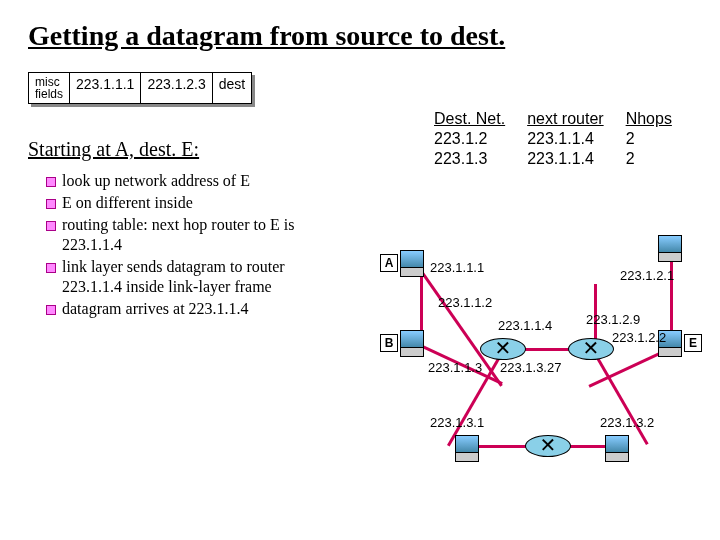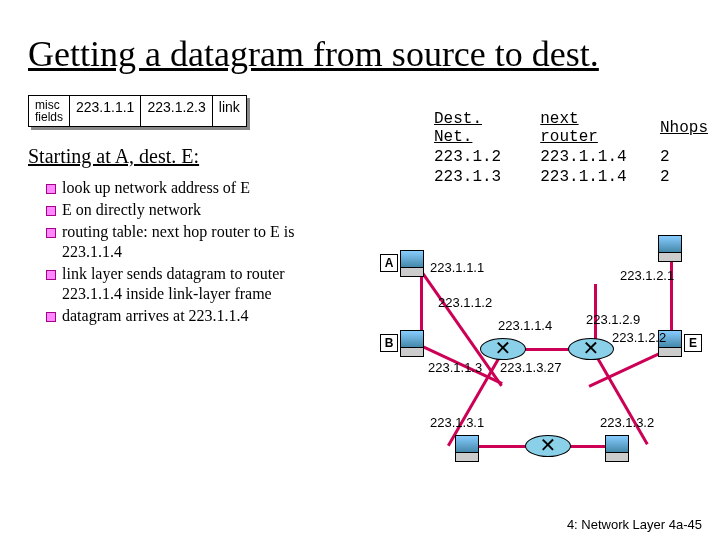--- a/index.html
+++ b/index.html
@@ -1,29 +1,29 @@
 <!DOCTYPE html>
 <html><head>
 <meta charset="utf-8">
 <style>
 body{margin:0;font-family:"Comic Sans MS","Marker Felt","Segoe Script",cursive;background:#fff;color:#000}
 .slide{width:720px;height:540px;position:relative;box-sizing:border-box;padding:20px 28px}
-.title{font-size:36px;text-decoration:underline;font-weight:normal;margin:13px 0 20px}
-.packet{display:inline-flex;border:1px solid #000;box-shadow:3px 3px 0 #888;margin-bottom:0}
+.title{font-size:28px;text-decoration:underline;font-weight:bold;margin:0 0 20px}
+.packet{display:inline-flex;border:1px solid #000;box-shadow:3px 3px 0 #888;margin-bottom:16px}
 .packet>div{border-right:1px solid #000;padding:3px 6px;font-family:Arial,sans-serif;font-size:14px}
 .packet>div:last-child{border-right:none}
 .packet .misc{font-size:12px;line-height:1.0}
 .sub{font-size:20px;text-decoration:underline;margin:18px 0 10px}
 .bullets{list-style:none;padding:0;margin:0;font-size:16px;max-width:320px}
 .bullets>li{position:relative;padding-left:18px;margin:2px 16px;line-height:1.25}
 .bullets>li:before{content:"";position:absolute;left:2px;top:6px;width:8px;height:8px;border:1px solid #a08;background:#f8f}
 .sublist{list-style:none;padding-left:22px;margin:2px 0}
 .sublist>li{position:relative;padding-left:16px}
 .sublist>li:before{content:"";position:absolute;left:0;top:5px;width:8px;height:8px;border-radius:50%;border:1px solid #a08;background:#f8f}
-.rtable{position:absolute;top:108px;left:422px;font-family:Liberation Mono, monospace;font-size:16px}
+.rtable{position:absolute;top:108px;left:422px;font-family:Liberation Sans, sans-serif;font-size:16px}
 .rtable td{padding:0 10px}
 .rtable .hd{text-decoration:underline}
 .diagram{position:absolute;top:240px;left:370px;width:330px;height:260px}
 .node{position:absolute;display:flex;flex-direction:column;align-items:center}
 .node .mon{width:22px;height:16px;border:1px solid #000;background:linear-gradient(#8cf,#48a)}
 .node .box{width:22px;height:8px;background:#ccc;border:1px solid #000;margin-top:-1px}
 .lab{position:absolute;font-family:Arial,sans-serif;font-size:13px}
 .letter{position:absolute;width:16px;height:16px;border:1px solid #000;background:#fff;font:bold 12px Arial;text-align:center;line-height:16px}
 .router{position:absolute;width:44px;height:20px;background:#8ad0e8;border:1px solid #000;border-radius:50%}
 .router .x{position:absolute;left:0;right:0;top:-3px;text-align:center;font:20px Arial}
@@ -33,28 +33,28 @@
 </head>
 <body>
 
 <div class="slide">
   <h1 class="title">Getting a datagram from source to dest.</h1>
 
   <div class="packet">
     <div class="misc"><span>misc</span><br><span>fields</span></div>
     <div>223.1.1.1</div>
     <div>223.1.2.3</div>
-    <div>link</div>
+    <div>dest</div>
   </div>
 
   <div class="sub">Starting at A, dest. E:</div>
 
   <ul class="bullets">
     <li>look up network address of E</li>
-    <li><span>E on directly network</span>
+    <li><span>E on different inside</span>
     </li>
     <li>routing table: next hop router to E is 223.1.1.4</li>
     <li>link layer sends datagram to router 223.1.1.4 inside link-layer frame</li>
     <li>datagram arrives at 223.1.1.4</li>
   </ul>
 
   <table class="rtable">
     <tbody>
         <tr>
           <td class="hd">Dest. Net.</td>
@@ -135,14 +135,13 @@
       </div>
     <div class="lab" style="top:175px;left:60px">223.1.3.1</div>
 
     <div class="node" style="top:195px;left:235px">
         <div class="mon"></div>
         <div class="box"></div>
       </div>
     <div class="lab" style="top:175px;left:230px">223.1.3.2</div>
   </div>
 
-  <div class="foot">4: Network Layer   4a-45</div>
 </div>
 
 </body></html>

